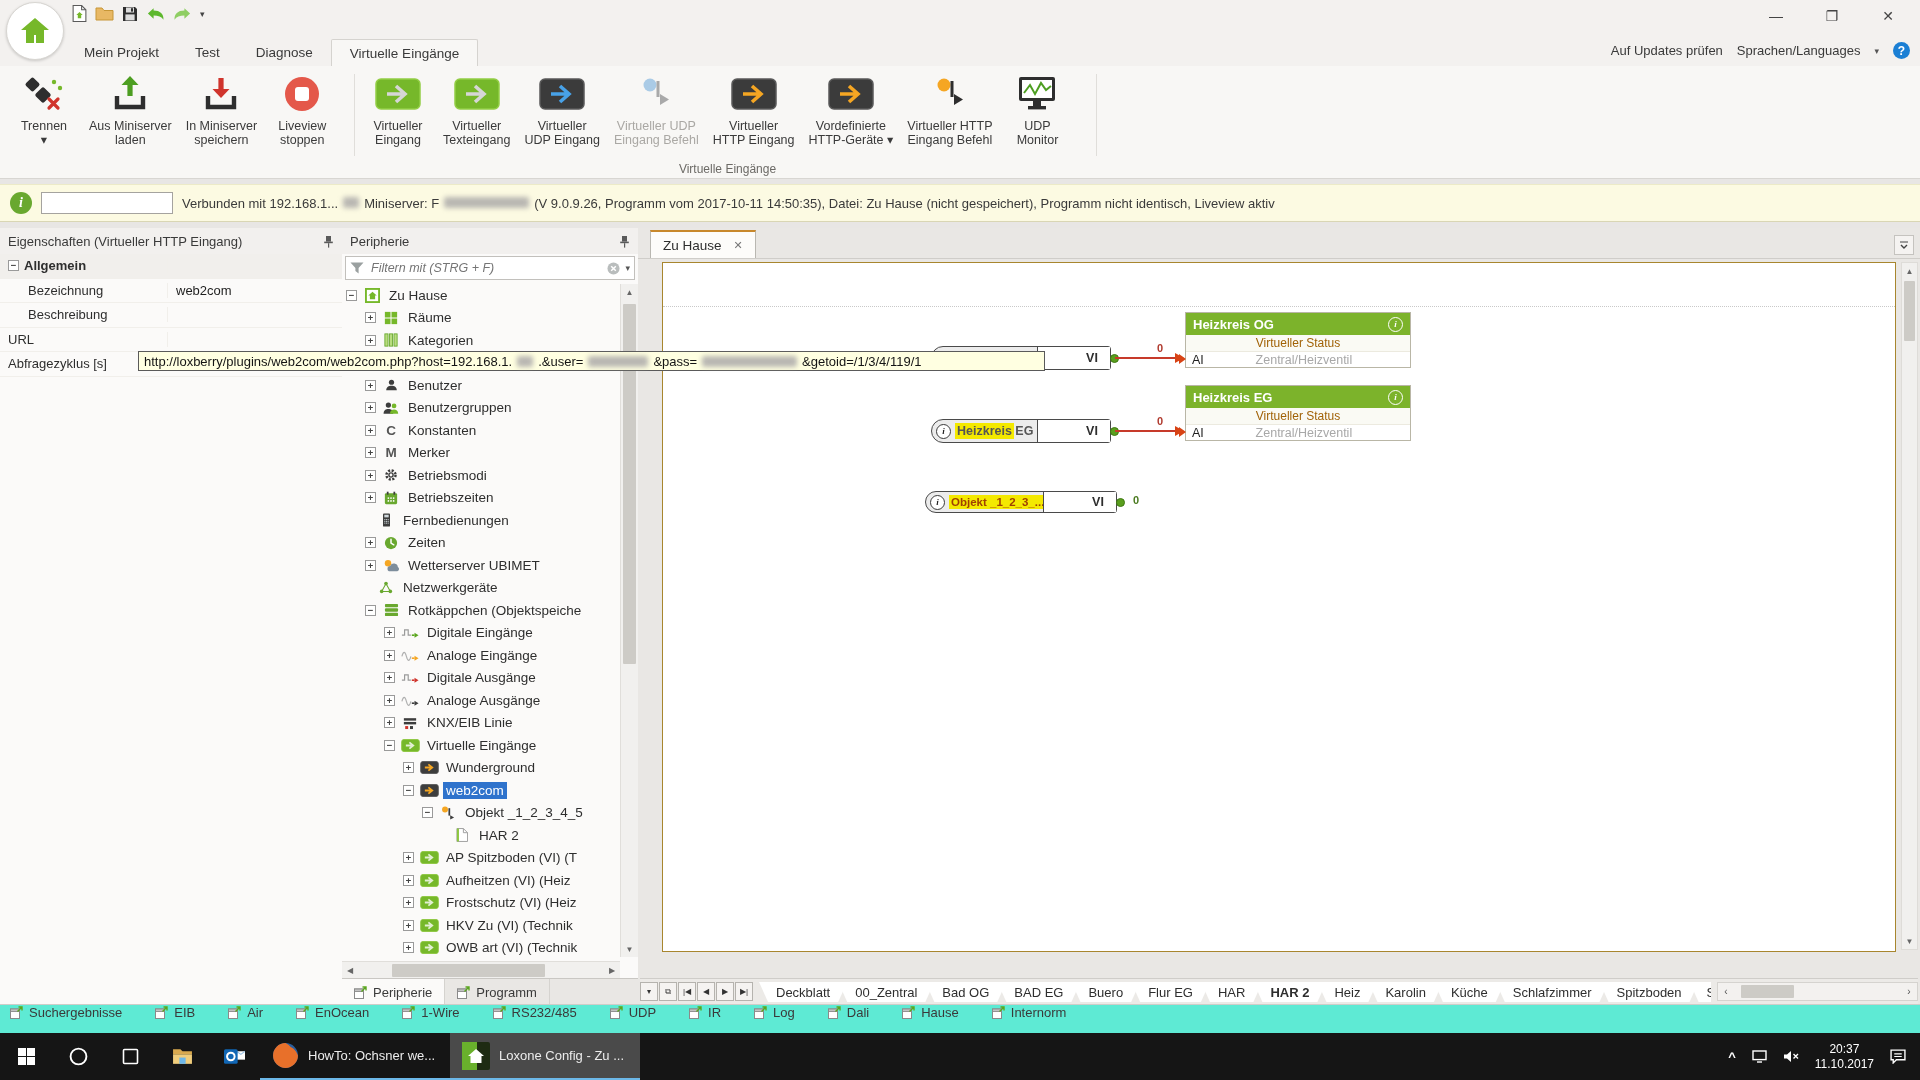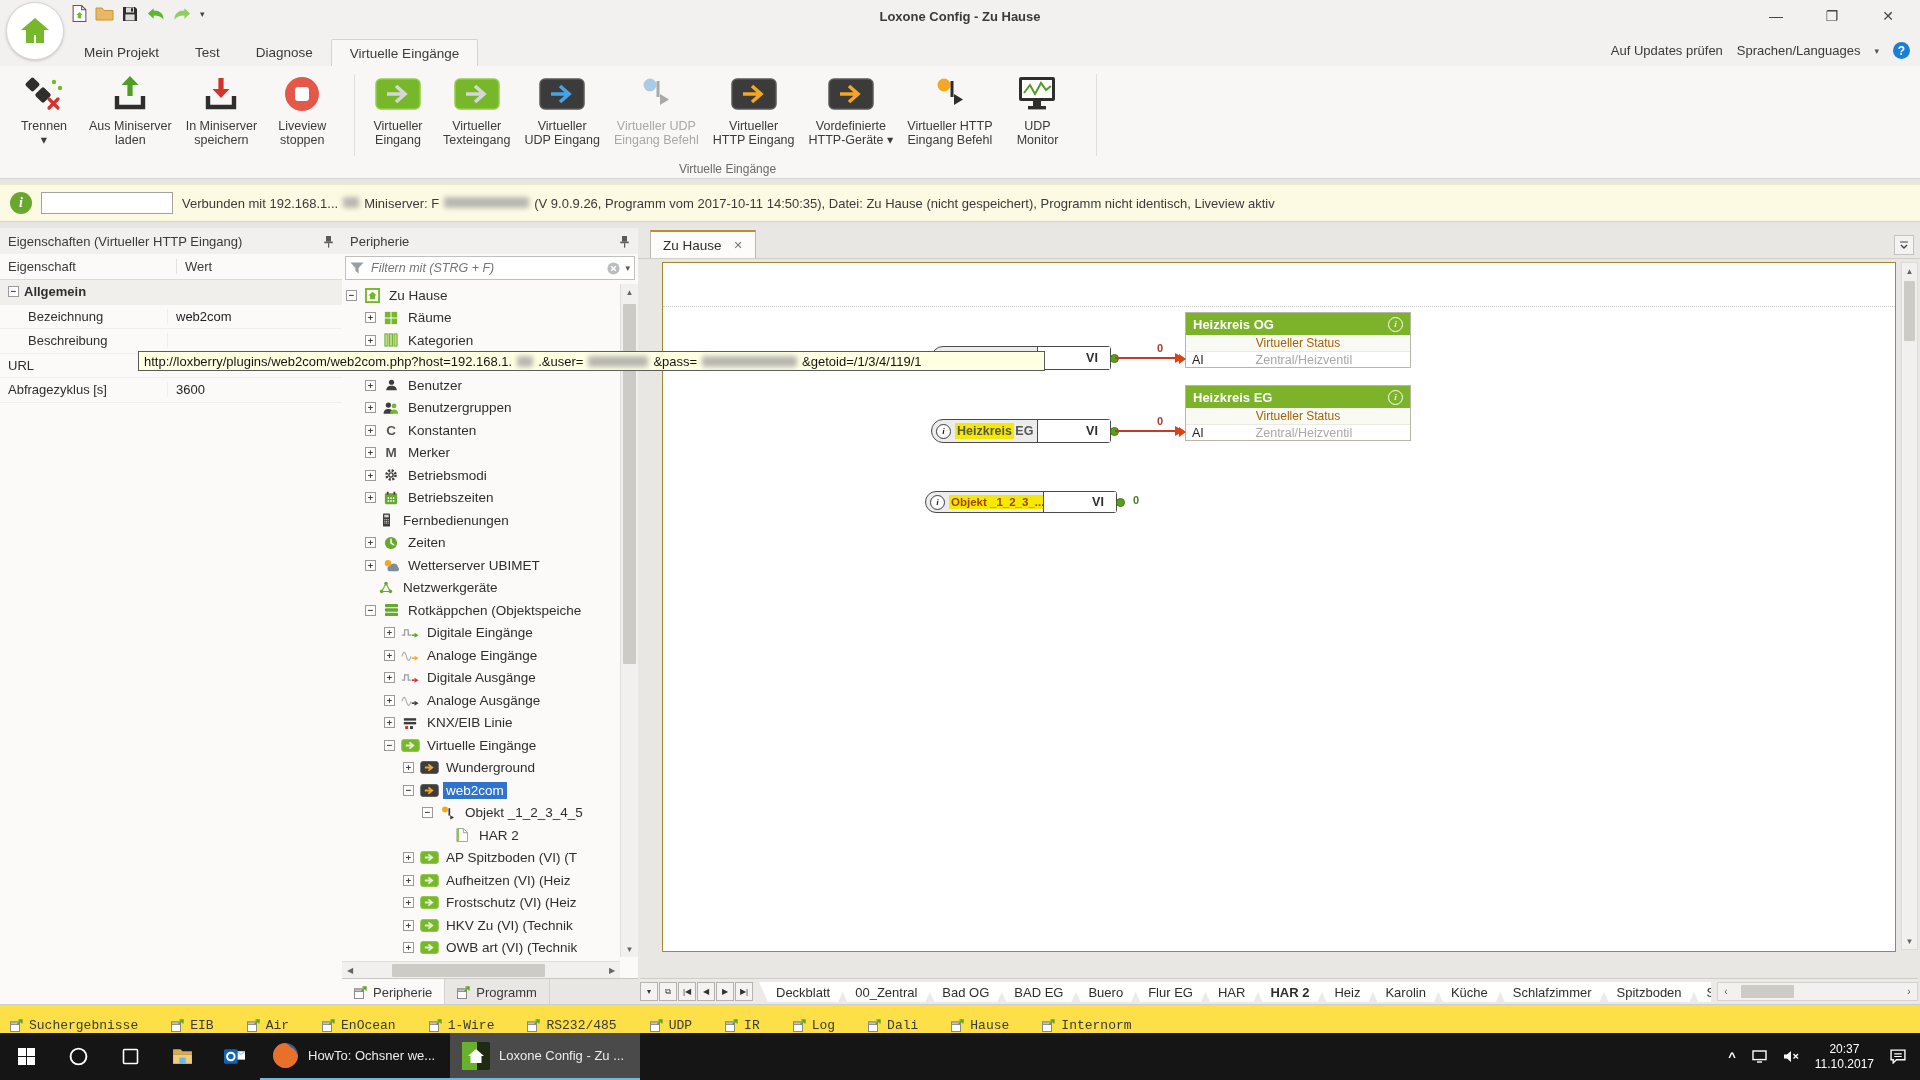--- a/index.html
+++ b/index.html
@@ -130,22 +130,22 @@
          filter:drop-shadow(0 0 0.7px #8a8882);white-space:nowrap;}
   .pgtab.active{font-weight:700;z-index:2;}
   .pg-hscroll{margin-left:6px;flex:1;display:flex;align-items:center;height:19px;background:#f3f1ef;border:1px solid #d5d3cf;box-sizing:border-box;}
   .pg-hscroll .arr{width:16px;text-align:center;font-size:10px;color:#555;flex:none;}
 
   
   .url-tip{position:absolute;left:138px;top:351px;width:907px;height:20px;background:#ffffe1;border:1px solid #5a5a5a;
            z-index:60;display:flex;align-items:center;padding:0 5px;font-size:13px;color:#141414;white-space:nowrap;box-sizing:border-box;}
 
   
-  .dockbar{position:absolute;left:0;right:0;bottom:47px;height:28px;background:#fde047;border-top:1px solid #cfcdc9;
-           display:flex;align-items:flex-end;padding:0 10px;font-family:Liberation Mono, monospace;}
+  .dockbar{position:absolute;left:0;right:0;bottom:47px;height:28px;background:#5eead4;border-top:1px solid #cfcdc9;
+           display:flex;align-items:flex-start;padding:0 10px;}
   .dock-item{display:flex;align-items:center;gap:6px;color:#3a3a3a;margin-right:33px;white-space:nowrap;}
 
   
   .taskbar{position:absolute;left:0;right:0;bottom:0;height:47px;background:#151515;display:flex;align-items:stretch;}
   .tb-btn{width:52px;display:flex;align-items:center;justify-content:center;flex:none;}
   .tb-task{display:flex;align-items:center;gap:9px;padding:0 12px;width:190px;color:#ececec;font-size:13px;
            border-bottom:2px solid #6cb8e8;box-sizing:border-box;white-space:nowrap;overflow:hidden;}
   .tb-task.active{background:#4a4a4a;}
   .tb-right{margin-left:auto;display:flex;align-items:center;gap:16px;padding-right:14px;color:#fff;}
   .tb-caret{font-size:13px;font-weight:700;color:#fff;}
@@ -185,21 +185,20 @@
         </span>
         <span class="icon">
           <svg width="19" height="14" viewBox="0 0 20 14">
             <path d="M12 1l6 5.5L12 12V8.6C7 8.6 3.6 10 1.6 13c-.3-6 3.4-9.6 10.4-9.6z" fill="#8fce63"></path>
           </svg>
         </span>
         <span class="icon">
           <span style="font-size:9px;color:#444">▾</span>
         </span>
       </div>
-    <div class="win-title">Loxone Config - Zu Hause</div>
     <div class="win-ctrls">
       <div class="wbtn">—</div>
       <div class="wbtn">❐</div>
       <div class="wbtn">✕</div>
     </div>
   </div>
   <div class="home-btn">
     <span class="icon">
       <svg width="34" height="34" viewBox="0 0 34 34">
           <path d="M17 4 3 16h5v13h8v-8h2v8h8V16h5z" fill="#76b82a"></path>
@@ -359,24 +358,20 @@
   <div class="props">
     <div class="panel-head">
       <span>Eigenschaften (Virtueller HTTP Eingang)</span>
       <span class="pin icon">
         <svg width="11" height="13" viewBox="0 0 11 13">
             <rect x="3" y="1" width="5" height="5.6" fill="#5a5a5a"></rect>
             <rect x="1.2" y="6.6" width="8.6" height="1.6" fill="#5a5a5a"></rect>
             <rect x="5" y="8.2" width="1.2" height="4.4" fill="#5a5a5a"></rect>
           </svg>
       </span>
-    </div>
-    <div class="pgrid-head">
-      <span class="c1">Eigenschaft</span>
-      <span class="c2">Wert</span>
     </div>
     <div id="prop-rows">
         <div class="prow group">
           <span class="c1">
             <span class="exp-box">−</span>
             <span>Allgemein</span>
           </span>
           <span class="c2"></span>
         </div>
         <div class="prow">

